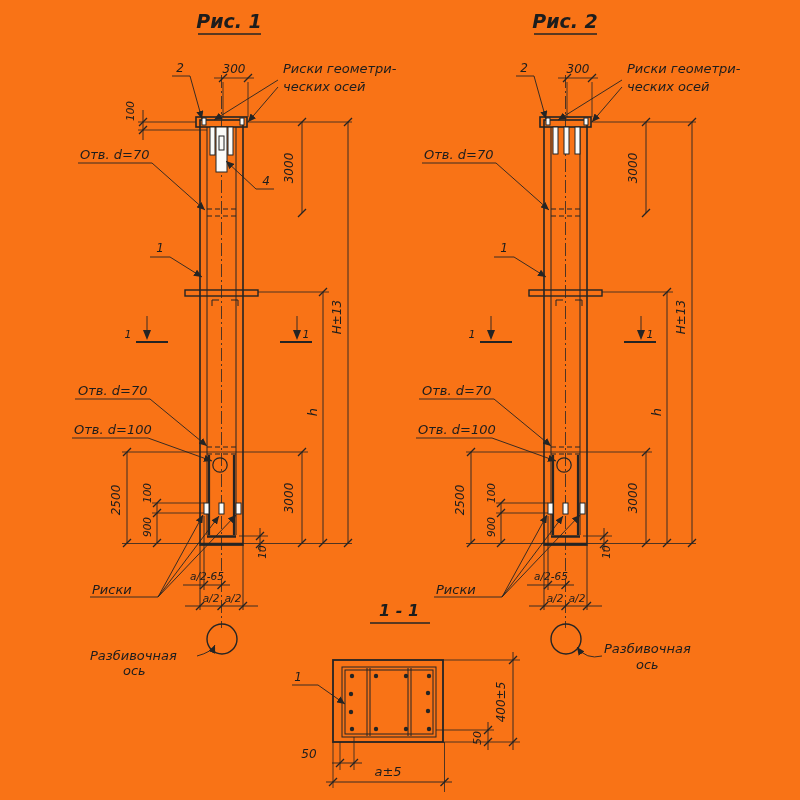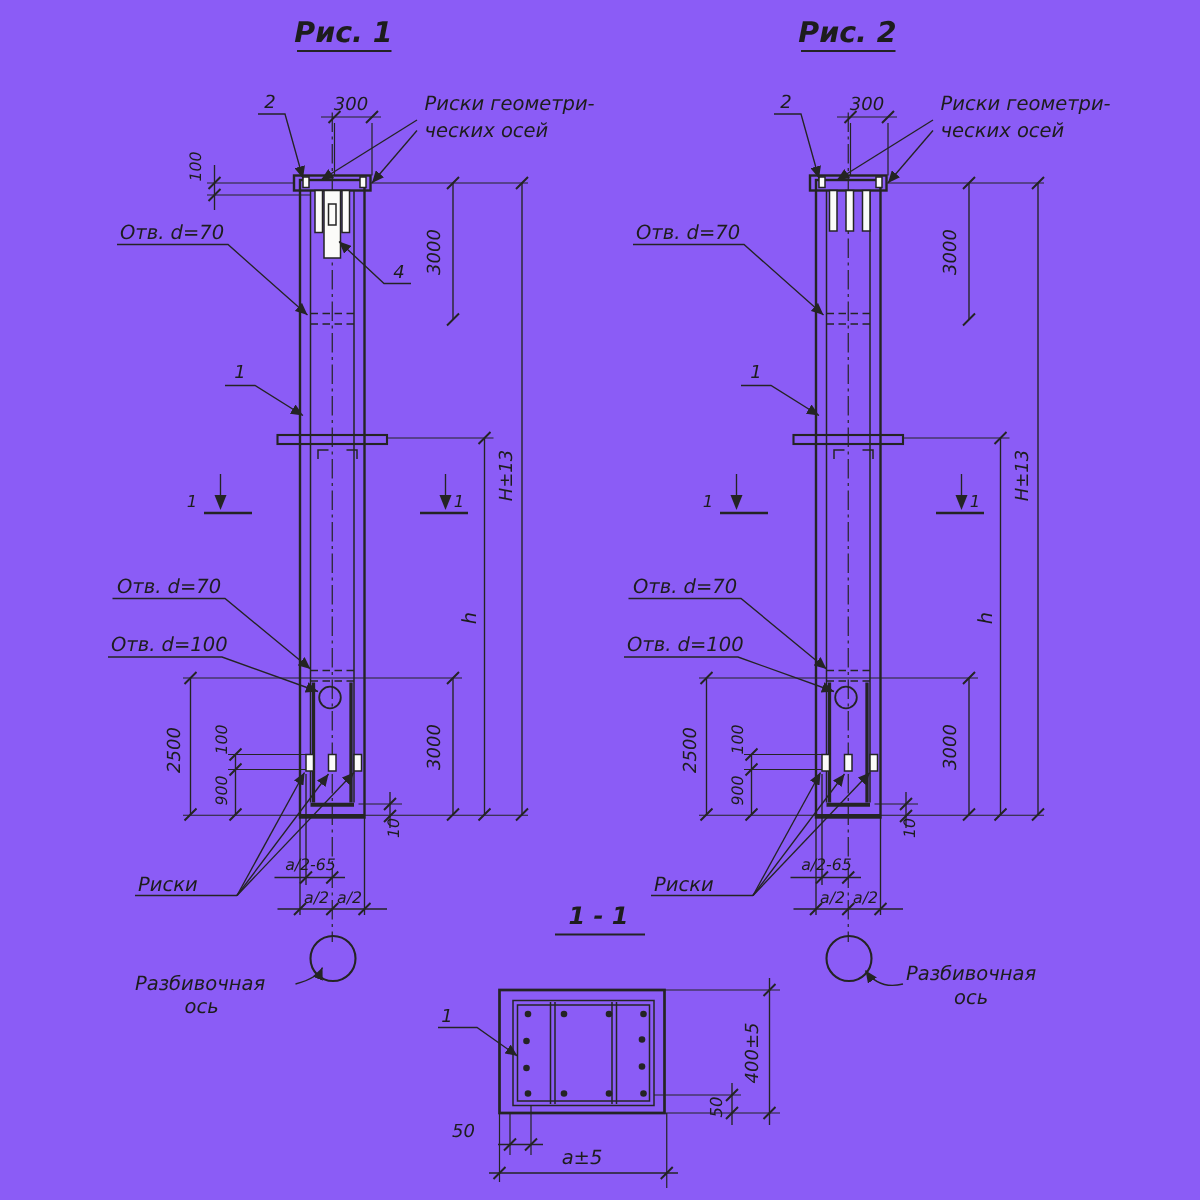--- a/index.html
+++ b/index.html
@@ -1,16 +1,16 @@
 <!DOCTYPE html>
 <html><head>
 <meta charset="utf-8">
 <style>
   html,body{margin:0;padding:0;background:#fbfbf9;}
-  .page{width:800px;height:800px;position:relative;background:#8b5cf6;}
+  .page{width:800px;height:800px;position:relative;background:#f97316;}
   svg{display:block;}
   svg line,svg path,svg rect,svg circle,svg polyline{stroke:#242424;fill:none;stroke-linecap:butt;}
   .med{stroke-width:1.6}
   .m14{stroke-width:1.4}
   .thin{stroke-width:1}
   .t12s{stroke-width:1.2}
   .dim{stroke-width:.9}
   .xthin{stroke-width:.8}
   .thick{stroke-width:2.6}
   .box{stroke-width:2.2}

